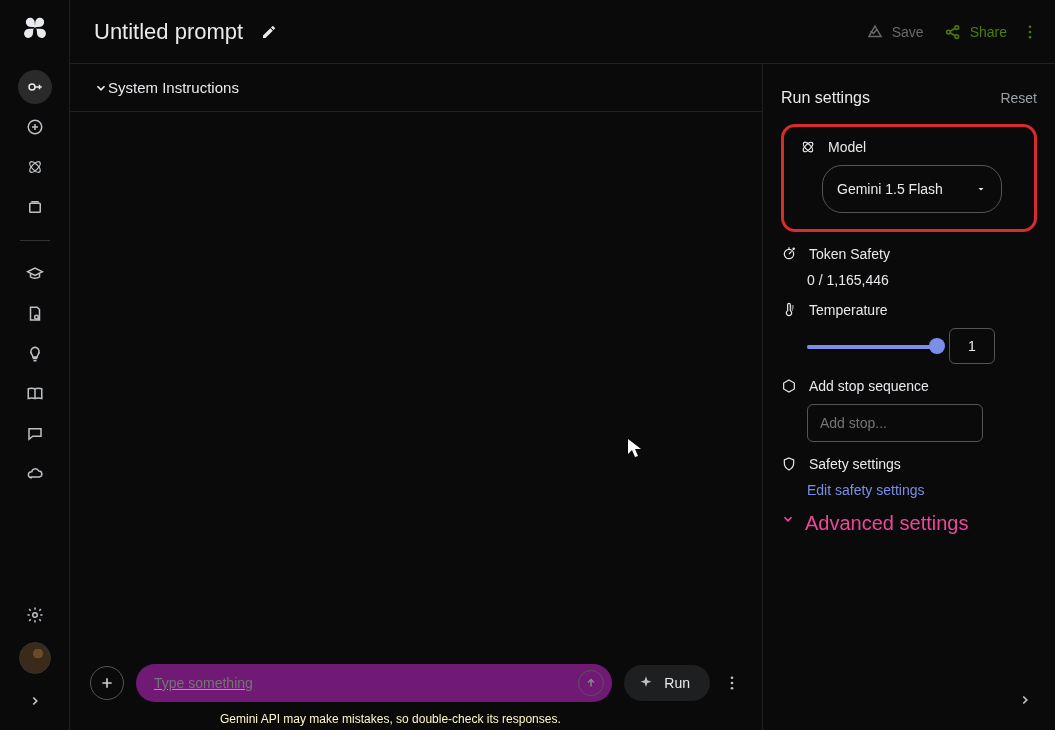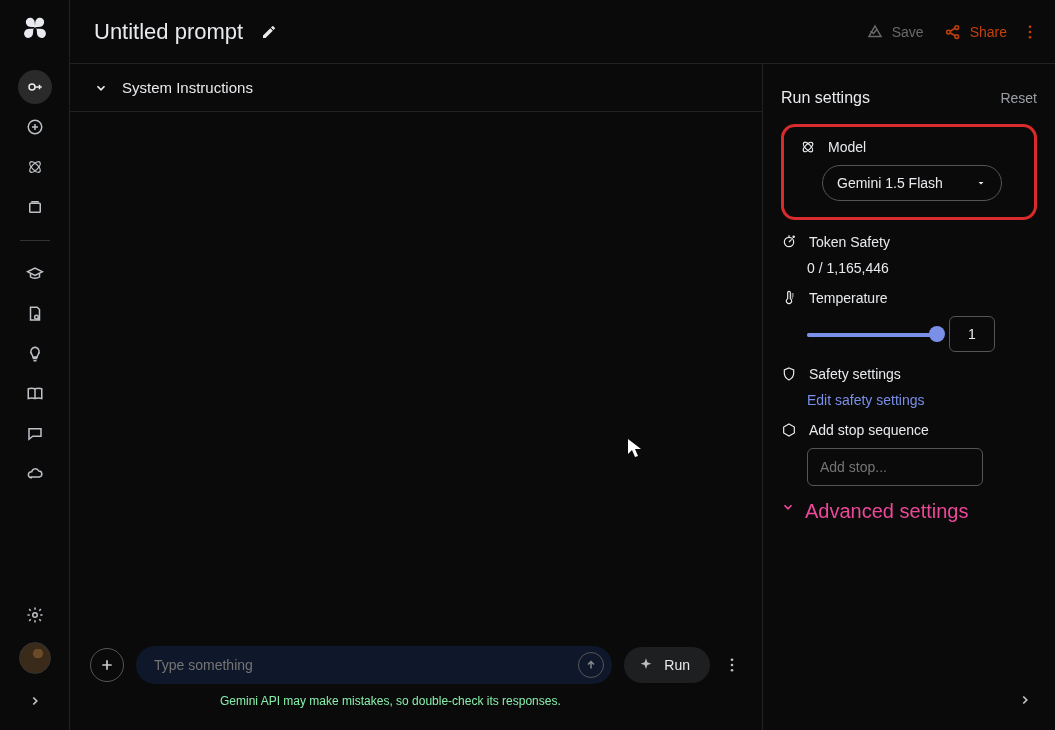--- a/index.html
+++ b/index.html
@@ -56,72 +56,73 @@
     display: flex; align-items: center;
     padding: 0 12px 0 24px;
     border-bottom: 1px solid #222;
     justify-content: center;
   }
   .title { font-size: 22px; font-weight: 400; margin-right: 12px; }
   .edit-btn { width: 28px; height: 28px; display: flex; align-items: center; justify-content: center; color: #e8eaed; cursor: pointer; }
   .spacer { flex: 1; }
   .top-action {
     display: flex; align-items: center; gap: 8px;
-    padding: 6px 10px; color: #c2410c; cursor: pointer;
+    padding: 6px 10px; color: #4d7c0f; cursor: pointer;
     font-size: 14px;
   }
   .top-action.disabled { color: #6a6a6a; cursor: default; }
 
   
   .workarea { flex: 1; display: flex; min-height: 0; }
   .prompt-col {
     flex: 1; display: flex; flex-direction: column;
     border-right: 1px solid #222;
   }
   .sys-header {
-    height: 48px; display: flex; align-items: center; gap: 14px;
+    height: 48px; display: flex; align-items: center; 
     padding: 0 24px; border-bottom: 1px solid #222;
     color: #e8eaed; font-size: 15px; cursor: pointer;
   }
   .canvas { flex: 1; position: relative; }
   .cursor { position: absolute; left: 558px; top: 327px; }
 
   
   .input-row {
     display: flex; align-items: center; gap: 12px;
     padding: 14px 20px 6px 20px;
   }
   .round-icon-btn {
     width: 34px; height: 34px; border-radius: 50%;
     border: 1.5px solid #555;
     display: flex; align-items: center; justify-content: center;
     color: #ccc; cursor: pointer;
   }
   .prompt-input {
     flex: 1; height: 38px;
-    background: #0f172a; border: none; border-radius: 20px;
+    background: #701a75; border: none; border-radius: 20px;
     color: #9aa0a6; padding: 0 44px 0 18px; font-size: 14px;
     outline: none;
+    text-decoration: underline;
   }
   .input-wrap { position: relative; flex: 1; display: flex; }
   .input-send {
     position: absolute; right: 8px; top: 50%; transform: translateY(-50%);
     width: 26px; height: 26px; border-radius: 50%;
     border: 1.5px solid #555; display: flex; align-items: center; justify-content: center;
     color: #888; cursor: pointer;
   }
   .run-btn {
     height: 36px; padding: 0 20px 0 14px;
     background: #1e1f20; border-radius: 20px;
     display: flex; align-items: center; gap: 10px;
     color: #e8eaed; cursor: pointer; font-size: 14px;
   }
   .footer-note {
-    color: #86efac; font-size: 12px;
-    padding: 4px 0 22px 150px;
+    color: #fef9c3; font-size: 12px;
+    padding: 4px 0 4px 150px;
   }
 
   
   .settings {
     width: 292px; padding: 14px 18px 0 18px;
     display: flex; flex-direction: column;
     position: relative;
   }
   .settings-header {
     display: flex; align-items: center; justify-content: space-between;
@@ -140,21 +141,21 @@
   .highlight-box {
     border: 3px solid #d92b2b;
     border-radius: 14px;
     padding: 12px 12px 16px 12px;
     margin-top: 6px;
   }
   .highlight-box .setting-label { margin-left: 4px; }
 
   .model-select {
     margin-left: 26px;
-    width: 180px; height: 36px;
+    width: 180px; height: 48px;
     border: 1px solid #555; border-radius: 20px;
     padding: 0 14px;
     display: flex; align-items: center; justify-content: space-between;
     color: #e8eaed; font-size: 14px; cursor: pointer;
   }
 
   .slider-row { display: flex; align-items: center; gap: 12px; margin-left: 26px; }
   .slider {
     position: relative; width: 130px; height: 16px;
   }
@@ -420,38 +421,38 @@
           <div class="temp-input">
             <span>1</span>
           </div>
         </div>
       </div>
 
       <div class="setting-block">
         <div class="setting-label">
           <span>
             <svg width="16" height="16" viewBox="0 0 24 24" fill="none" stroke="#e8eaed" stroke-width="1.8">
-                <path d="M12 3l7 3v5c0 5-3 8-7 10-4-2-7-5-7-10V6z"></path>
-              </svg>
-          </span>
-          <span>Safety settings</span>
-        </div>
-        <div class="safety-link">Edit safety settings</div>
+                <path d="M12 3l8 4.5v9L12 21l-8-4.5v-9z"></path>
+              </svg>
+          </span>
+          <span>Add stop sequence</span>
+        </div>
+        <input class="stop-input" placeholder="Add stop..." style="">
       </div>
 
       <div class="setting-block">
         <div class="setting-label">
           <span>
             <svg width="16" height="16" viewBox="0 0 24 24" fill="none" stroke="#e8eaed" stroke-width="1.8">
-                <path d="M12 3l8 4.5v9L12 21l-8-4.5v-9z"></path>
-              </svg>
-          </span>
-          <span>Add stop sequence</span>
-        </div>
-        <input class="stop-input" placeholder="Add stop..." style="">
+                <path d="M12 3l7 3v5c0 5-3 8-7 10-4-2-7-5-7-10V6z"></path>
+              </svg>
+          </span>
+          <span>Safety settings</span>
+        </div>
+        <div class="safety-link">Edit safety settings</div>
       </div>
 
       <div class="setting-block">
         <div class="adv-row">
           <span>
             <svg width="14" height="14" viewBox="0 0 24 24" fill="none" stroke="currentColor" stroke-width="3">
                 <path d="M6 9l6 6 6-6"></path>
               </svg>
           </span>
           <span>Advanced settings</span>

